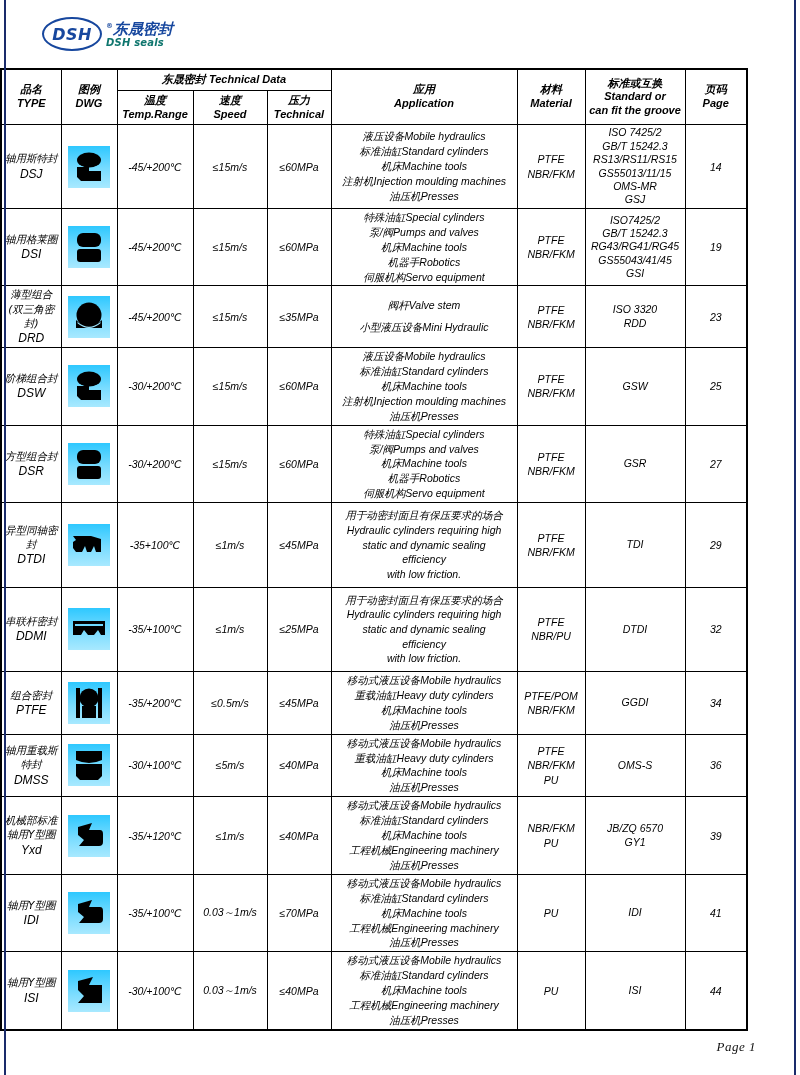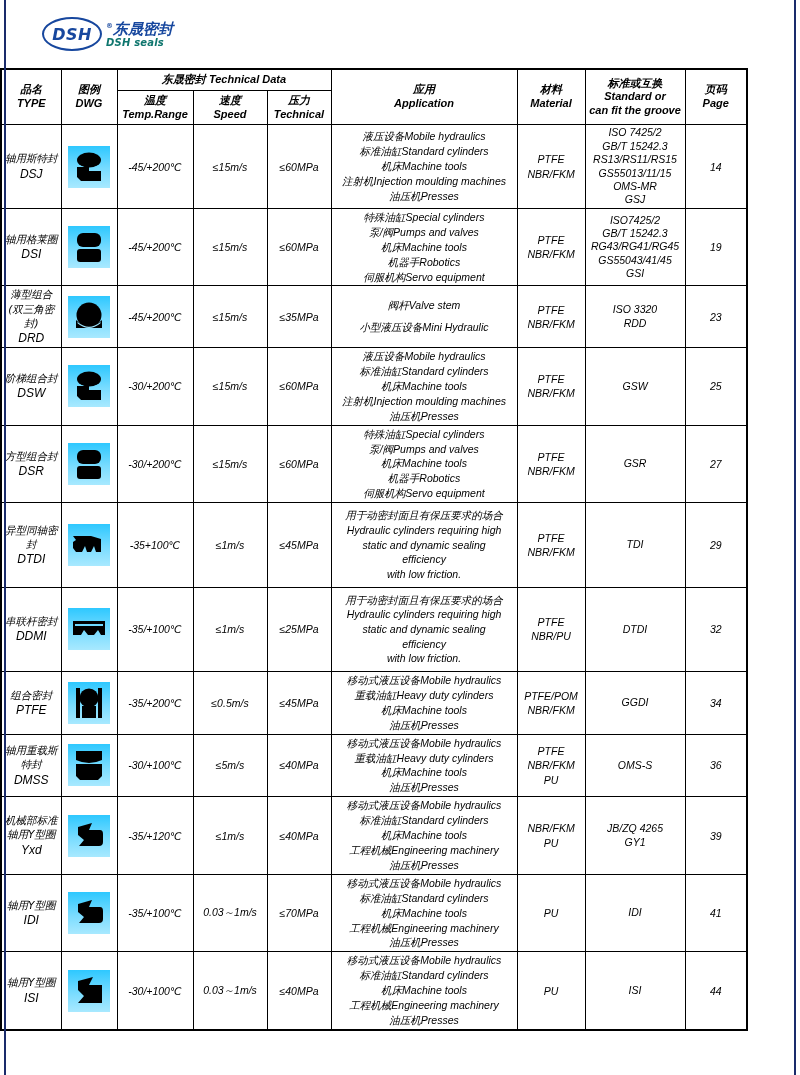--- a/index.html
+++ b/index.html
@@ -578,21 +578,21 @@
             <div>标准油缸Standard cylinders</div>
             <div>机床Machine tools</div>
             <div>工程机械Engineering machinery</div>
             <div>油压机Presses</div>
           </td>
           <td class="cell-mat">
             <div>NBR/FKM</div>
             <div>PU</div>
           </td>
           <td class="cell-std">
-            <div>JB/ZQ 4265</div>
+            <div>JB/ZQ 6570</div>
             <div>GY1</div>
           </td>
           <td class="cell-num">39</td>
         </tr>
         <tr>
           <td class="cell-type">
             <span class="cn">轴用Y型圈</span>
             <span class="code">IDI</span>
           </td>
           <td>
@@ -646,13 +646,14 @@
             <div>PU</div>
           </td>
           <td class="cell-std">
             <div>ISI</div>
           </td>
           <td class="cell-num">44</td>
         </tr>
       </tbody>
   </table>
 
+  <div class="footer">Page  1</div>
 </div>
 
 </body></html>

